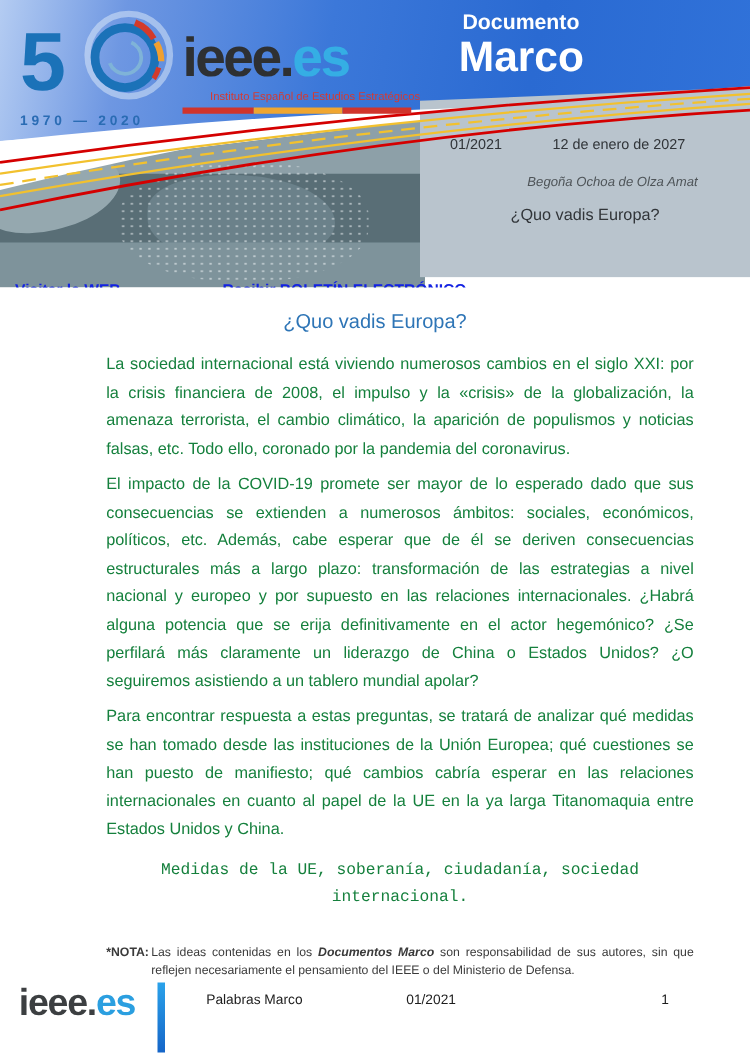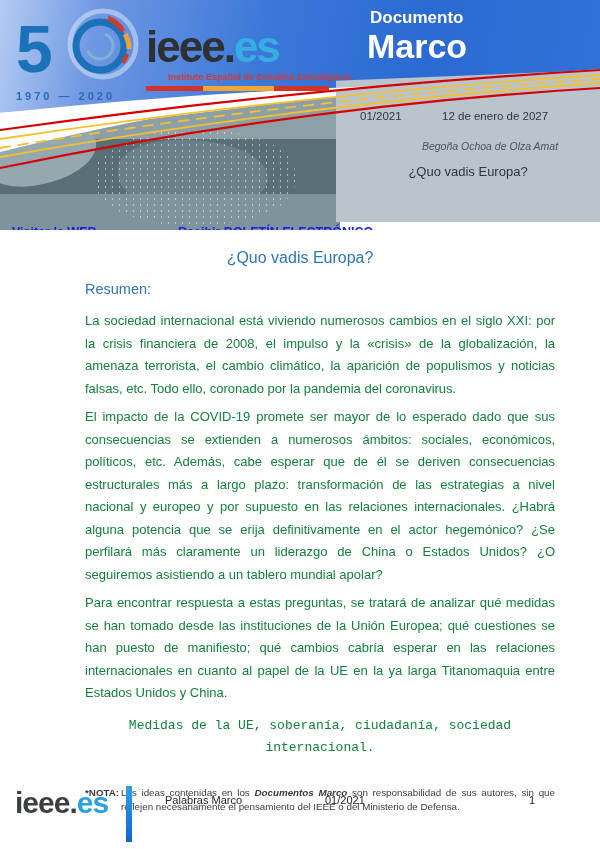--- a/index.html
+++ b/index.html
@@ -27,21 +27,21 @@
   .gray-panel { position:absolute; right:0; top:70px; width:264px; height:152px; background:#b9c4cd;
     clip-path:polygon(0 7%,100% 0,100% 100%,0 100%); }
   svg.ribbons { position:absolute; left:0; top:0; width:600px; height:230px; pointer-events:none; }
 
   .logo50 { position:absolute; left:8px; top:6px; width:140px; }
   .years { color:#2a6cb4; font-size:11px; font-weight:bold; letter-spacing:3px; margin:2px 0 0 8px; white-space:nowrap; }
 
   .ieee-logo { position:absolute; left:146px; top:26px; width:190px; }
   .ieee-text { font-size:44px; line-height:42px; font-weight:bold; color:#2e3032; letter-spacing:-2px; }
   .ieee-text .es { color:#35aee4; }
-  .ieee-sub { color:#d23b35; font-size:9px; font-weight:bold; margin-top:4px; white-space:nowrap;padding-left:22px; }
+  .ieee-sub { color:#d23b35; font-size:9px; font-weight:normal; margin-top:4px; white-space:nowrap;padding-left:22px; }
   .flagbar { margin-top:4px; width:183px; height:5px; display:flex; }
   .flagbar .r1 { flex:0 0 31%; background:#d0342c; }
   .flagbar .y  { flex:0 0 39%; background:#f0a630; }
   .flagbar .r2 { flex:0 0 30%; background:#d0342c; }
 
   .doc-type { position:absolute; left:367px; top:8px; color:#fff; }
   .dt1 { font-size:17px; font-weight:600; margin-left:3px; }
   .dt2 { font-size:34px; font-weight:600; line-height:36px; }
 
   .banner-link { position:absolute; top:201px; font-size:12.5px; font-weight:bold; color:#1322e2;
@@ -141,21 +141,20 @@
 
     <div class="meta-issue">01/2021</div>
     <div class="meta-date">12 de enero de 2027</div>
     <div class="meta-author">Begoña Ochoa de Olza Amat</div>
     <div class="meta-title">¿Quo vadis Europa?</div>
   </header>
 
   <main>
     <h1 class="page-title">¿Quo vadis Europa?</h1>
 
-    <h2 class="section-heading h-resumen">Resumen:</h2>
     <p class="first">La sociedad internacional está viviendo numerosos cambios en el siglo XXI: por la crisis financiera de 2008, el impulso y la «crisis» de la globalización, la amenaza terrorista, el cambio climático, la aparición de populismos y noticias falsas, etc. Todo ello, coronado por la pandemia del coronavirus.</p>
     <p>El impacto de la COVID-19 promete ser mayor de lo esperado dado que sus consecuencias se extienden a numerosos ámbitos: sociales, económicos, políticos, etc. Además, cabe esperar que de él se deriven consecuencias estructurales más a largo plazo: transformación de las estrategias a nivel nacional y europeo y por supuesto en las relaciones internacionales. ¿Habrá alguna potencia que se erija definitivamente en el actor hegemónico? ¿Se perfilará más claramente un liderazgo de China o Estados Unidos? ¿O seguiremos asistiendo a un tablero mundial apolar?</p>
     <p>Para encontrar respuesta a estas preguntas, se tratará de analizar qué medidas se han tomado desde las instituciones de la Unión Europea; qué cuestiones se han puesto de manifiesto; qué cambios cabría esperar en las relaciones internacionales en cuanto al papel de la UE en la ya larga Titanomaquia entre Estados Unidos y China.</p>
 
     <p class="keywords">Medidas de la UE, soberanía, ciudadanía, sociedad internacional.</p>
 
     <div class="note">
       <span class="note-label">*NOTA:</span>
       <span class="note-text"><span>Las ideas contenidas en los </span><b><i>Documentos Marco</i></b><span> son responsabilidad de sus autores, sin que reflejen necesariamente el pensamiento del IEEE o del Ministerio de Defensa.</span></span>
     </div>

